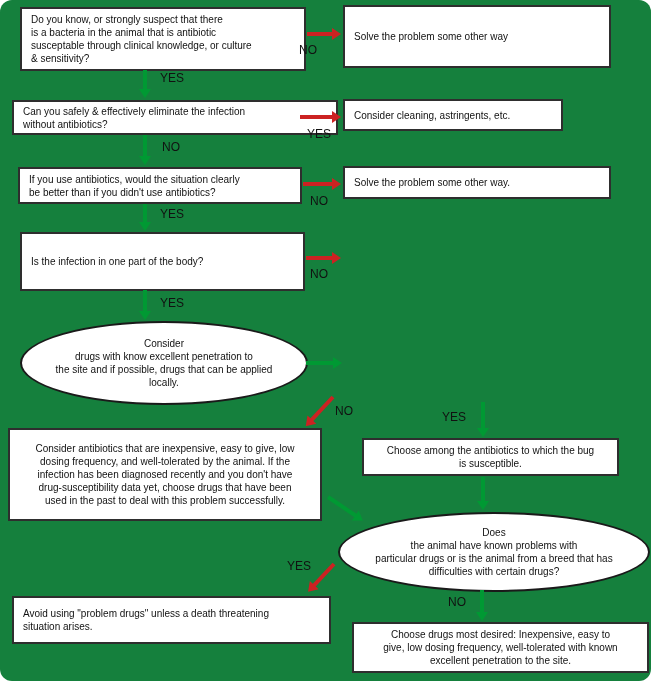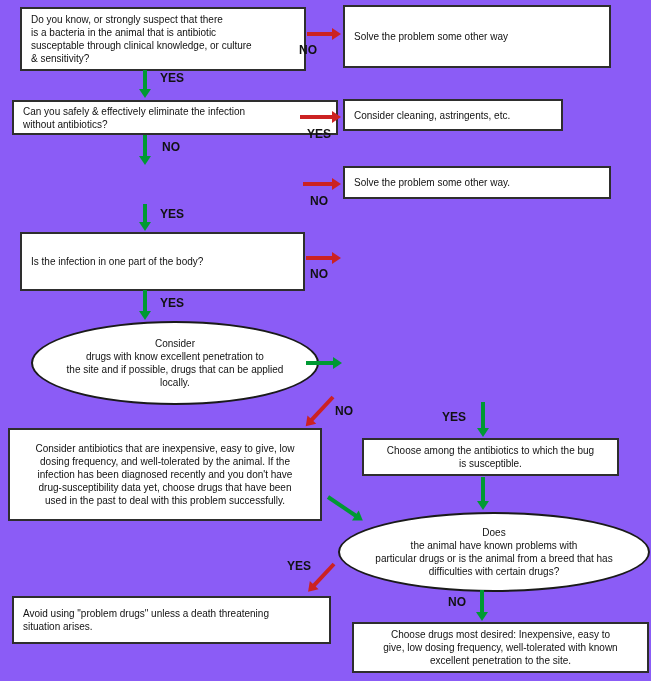--- a/index.html
+++ b/index.html
@@ -2,34 +2,34 @@
 <html style="--yes-green: #009933; --no-red: #cc2222; --border-dark: #2e2e2e;"><head>
 <meta charset="utf-8">
 <style>
   :root{
     --yes-green:#009933;
     --no-red:#cc2222;
     --border-dark:#2e2e2e;
   }
   html,body{margin:0;padding:0;background:#fff;}
   #canvas{
-    position:relative;width:651px;height:681px;background:#8b5cf6;overflow:hidden;
-    font-family:"Liberation Sans","DejaVu Sans",sans-serif;color:#111;
+    position:relative;width:651px;height:681px;background:#15803d;overflow:hidden;
+    font-family:"Liberation Sans","DejaVu Sans",sans-serif;color:#111;border-radius:12px;
   }
   .node{
     position:absolute;box-sizing:border-box;background:#fff;
     border:2px solid var(--border-dark);
     font-size:10px;line-height:13px;white-space:pre-line;
     display:flex;align-items:center;
   }
   .tl{justify-content:flex-start;text-align:left;padding:2px 5px 2px 9px;}
   .tc{justify-content:center;text-align:center;padding:2px 4px;}
   .ellipse{border-radius:50%;border:2px solid #1a1a1a;}
   .lbl{
-    position:absolute;font-size:12px;font-weight:bold;color:#111;
+    position:absolute;font-size:12px;font-weight:normal;color:#111;
     line-height:13px;white-space:nowrap;
   }
   .arrow{position:absolute;height:12px;}
   .arrow i{display:block;position:absolute;}
   .arrow .stem{background:var(--c);}
   .arrow .head{width:0;height:0;}
   .arrow.right .stem{left:0;top:4px;right:8px;height:4px;}
   .arrow.right .head{right:0;top:0;border-top:6px solid transparent;border-bottom:6px solid transparent;border-left:9px solid var(--c);}
   .arrow.down{width:12px;}
   .arrow.down .stem{top:0;left:4px;bottom:8px;width:4px;}
@@ -66,20 +66,22 @@
       <i class="head"></i>
     </div>
   <div class="lbl" style="left:307px;top:128px">YES</div>
   <div class="node tl" style="left:343px;top:99px;width:220px;height:32px">Consider  cleaning, astringents, etc.</div>
   <div class="arrow down green" style="left:139px;top:135px;height:30px">
       <i class="stem"></i>
       <i class="head"></i>
     </div>
   <div class="lbl" style="left:162px;top:141px">NO</div>
 
+  <div class="node tl" style="left:18px;top:167px;width:284px;height:37px">If you use antibiotics, would the situation clearly
+be better than if you didn't use antibiotics?</div>
   <div class="arrow right red" style="left:303px;top:178px;width:38px">
       <i class="stem"></i>
       <i class="head"></i>
     </div>
   <div class="lbl" style="left:310px;top:195px">NO</div>
   <div class="node tl" style="left:343px;top:166px;width:268px;height:33px">Solve the problem some other way.</div>
   <div class="arrow down green" style="left:139px;top:204px;height:27px">
       <i class="stem"></i>
       <i class="head"></i>
     </div>
@@ -90,21 +92,21 @@
       <i class="stem"></i>
       <i class="head"></i>
     </div>
   <div class="lbl" style="left:310px;top:268px">NO</div>
   <div class="arrow down green" style="left:139px;top:290px;height:30px">
       <i class="stem"></i>
       <i class="head"></i>
     </div>
   <div class="lbl" style="left:160px;top:297px">YES</div>
 
-  <div class="node ellipse tc" style="left:31px;top:321px;width:288px;height:84px">Consider
+  <div class="node ellipse tc" style="left:20px;top:321px;width:288px;height:84px">Consider
 drugs with know excellent penetration to
 the site and if possible, drugs that can be applied
 locally.</div>
   <div class="arrow right green" style="left:306px;top:357px;width:36px">
       <i class="stem"></i>
       <i class="head"></i>
     </div>
 
   <div class="arrow right red diag" style="left:333px;top:391px;width:40px;transform:rotate(133deg)">
       <i class="stem"></i>

